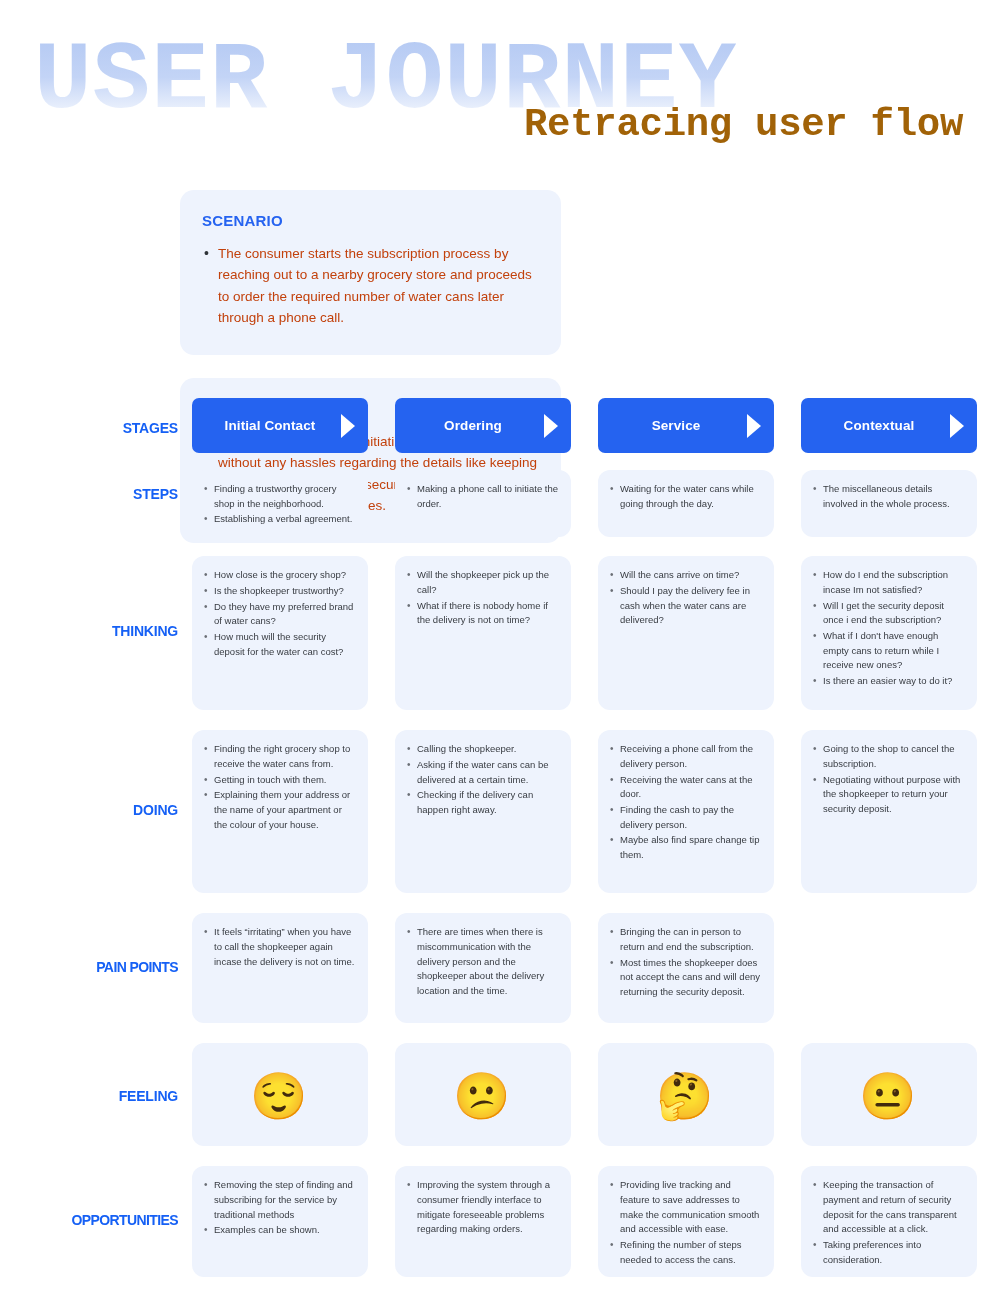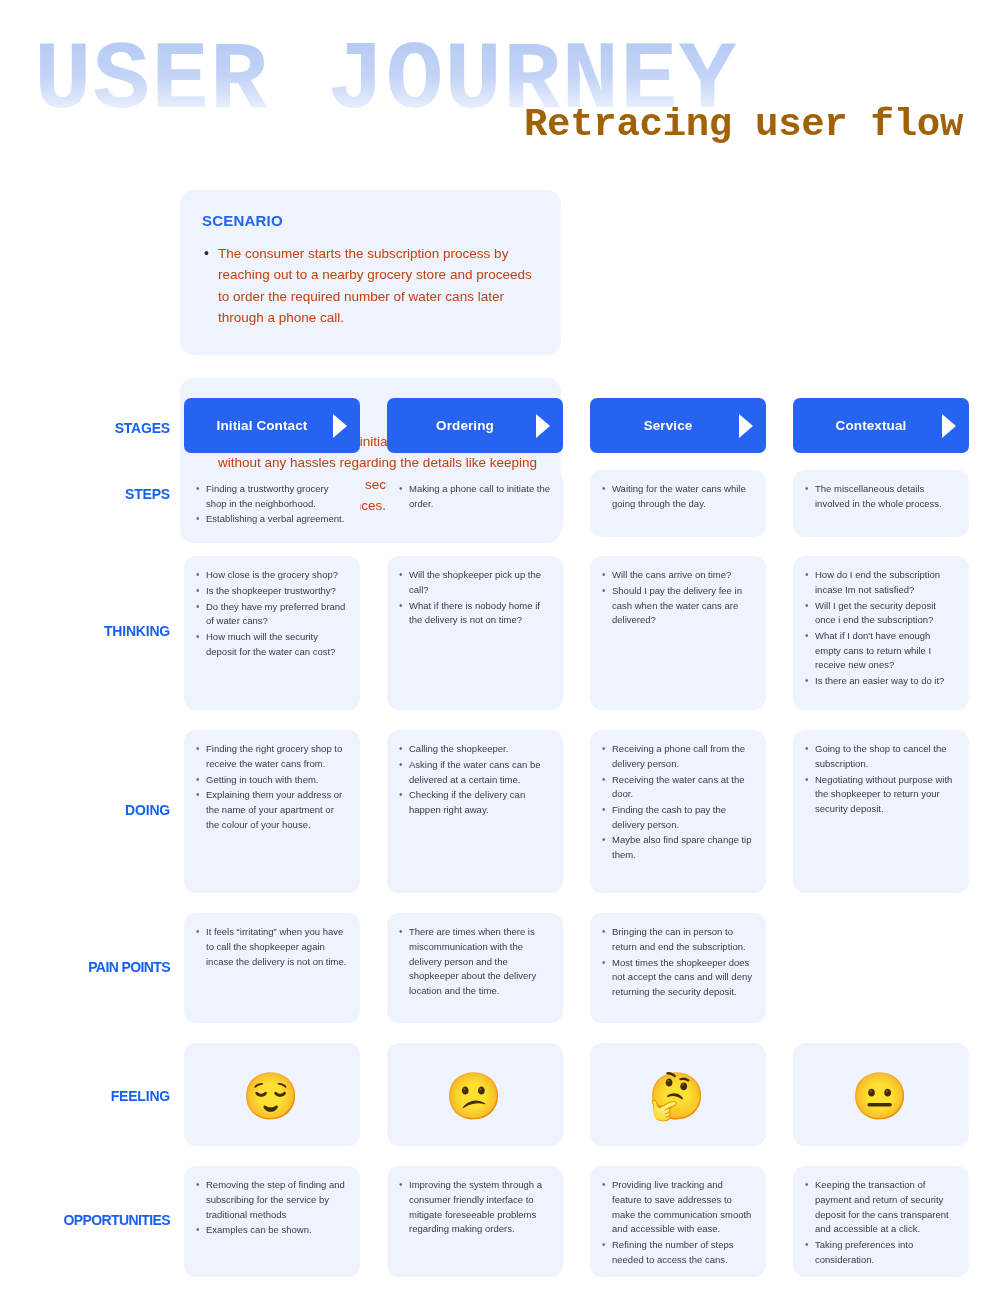--- a/index.html
+++ b/index.html
@@ -72,21 +72,21 @@
   }
   .top-card li::before {
     content: "•";
     position: absolute; left: 2px; top: -1px;
     font-size: 14px; color: #2f3338;
   }
 
   
   .matrix {
     position: absolute;
-    left: 8px; top: 398px;
+    left: 16px; top: 398px;
     width: 819px;
   }
   .row { display: flex; align-items: flex-start; width: 995px; }
   .row-label {
     width: 176px;
     flex: 0 0 176px;
     text-align: right;
     padding-right: 14px;
     font-size: 14px;
     font-weight: 800;

